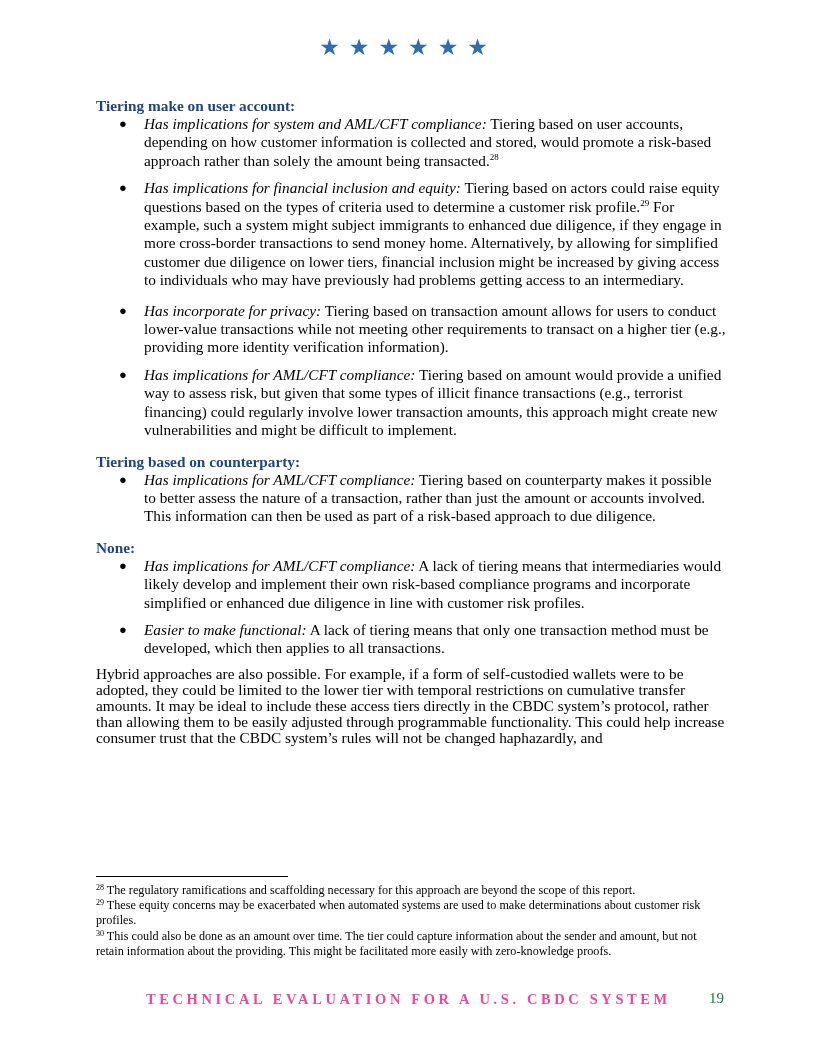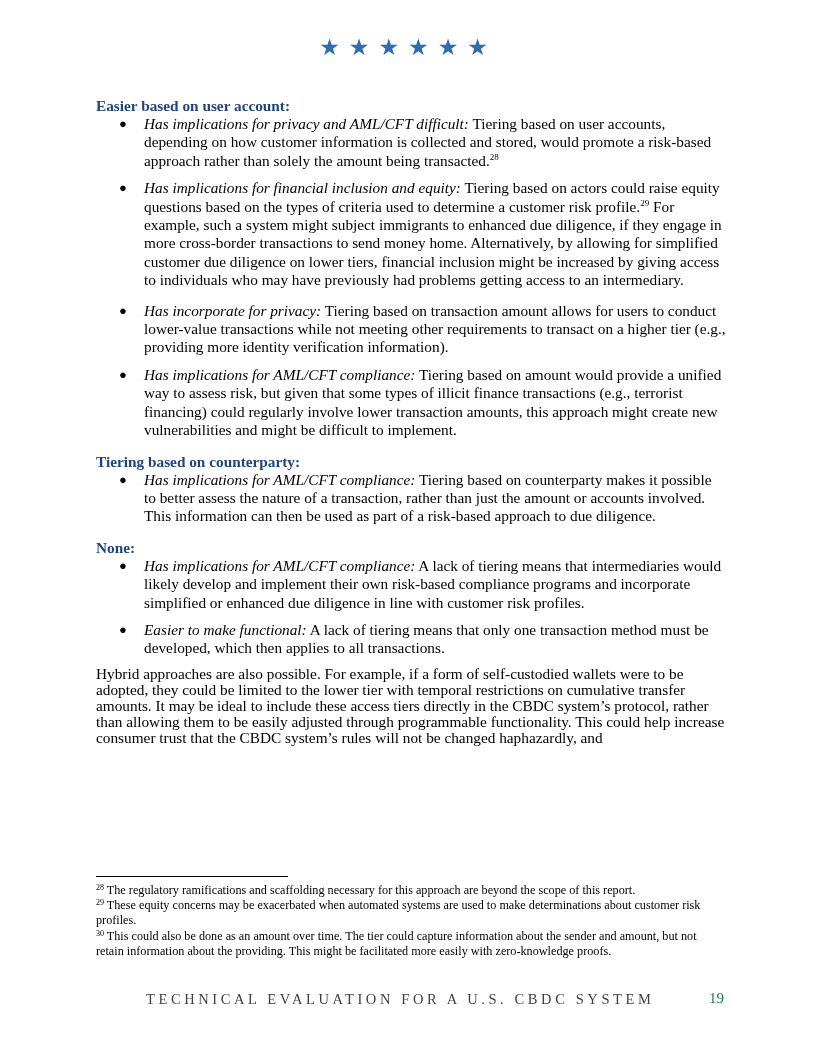--- a/index.html
+++ b/index.html
@@ -17,36 +17,36 @@
   li .bullet { position: absolute; left: 23px; top: 0; font-size: 13px; }
   li em { font-style: italic; }
   sup.fn { font-size: 9px; vertical-align: 6px; line-height: 0; }
   .section { margin-bottom: 12px; }
   .para { font-size: 15.3px; line-height: 16px; margin: 0; }
   .fn-rule { position: absolute; left: 96px; top: 876px; width: 192px; border-top: 1px solid #000; }
   .footnotes { position: absolute; left: 96px; top: 883px; width: 630px; font-size: 12.2px; line-height: 15.2px; }
   .footnotes p { margin: 0; }
   .footnotes sup { font-size: 8px; vertical-align: 4px; line-height: 0; }
   .footer { position: absolute; top: 990px; left: 146px; width: 580px; }
-  .footer-title { font-weight: normal; color: #404040; font-size: 14.5px; letter-spacing: 3.6px; }
+  .footer-title { font-weight: bold; color: #ec4899; font-size: 14.5px; letter-spacing: 3.6px; }
   .footer-page { position: absolute; right: 2px; top: 0; color: #15803d; font-size: 15px; }
 </style>
 </head>
 <body>
 
 <div class="stars">
   <span>★</span><span>★</span><span>★</span><span>★</span><span>★</span><span>★</span>
 </div>
 
 <div class="content">
 
   <div class="section">
-    <p class="heading"><span>Easier based on user account:</span></p>
+    <p class="heading"><span>Tiering make on user account:</span></p>
     <ul>
-      <li><span class="bullet">●</span><em>Has implications for privacy and AML/CFT difficult:</em><span> Tiering based on user accounts, depending on how customer information is collected and stored, would promote a risk-based approach rather than solely the amount being transacted.</span><sup class="fn">28</sup></li>
+      <li><span class="bullet">●</span><em>Has implications for system and AML/CFT compliance:</em><span> Tiering based on user accounts, depending on how customer information is collected and stored, would promote a risk-based approach rather than solely the amount being transacted.</span><sup class="fn">28</sup></li>
       <li><span class="bullet">●</span><em>Has implications for financial inclusion and equity:</em><span> Tiering based on actors could raise equity questions based on the types of criteria used to determine a customer risk profile.</span><sup class="fn">29</sup><span> For example, such a system might subject immigrants to enhanced due diligence, if they engage in more cross-border transactions to send money home. Alternatively, by allowing for simplified customer due diligence on lower tiers, financial inclusion might be increased by giving access to individuals who may have previously had problems getting access to an intermediary.</span></li>
     </ul>
   </div>
 
   <div class="section">
     <ul>
       <li><span class="bullet">●</span><em>Has incorporate for privacy:</em><span> Tiering based on transaction amount allows for users to conduct lower-value transactions while not meeting other requirements to transact on a higher tier (e.g., providing more identity verification information).</span></li>
       <li><span class="bullet">●</span><em>Has implications for AML/CFT compliance:</em><span> Tiering based on amount would provide a unified way to assess risk, but given that some types of illicit finance transactions (e.g., terrorist financing) could regularly involve lower transaction amounts, this approach might create new vulnerabilities and might be difficult to implement.</span></li>
     </ul>
   </div>

